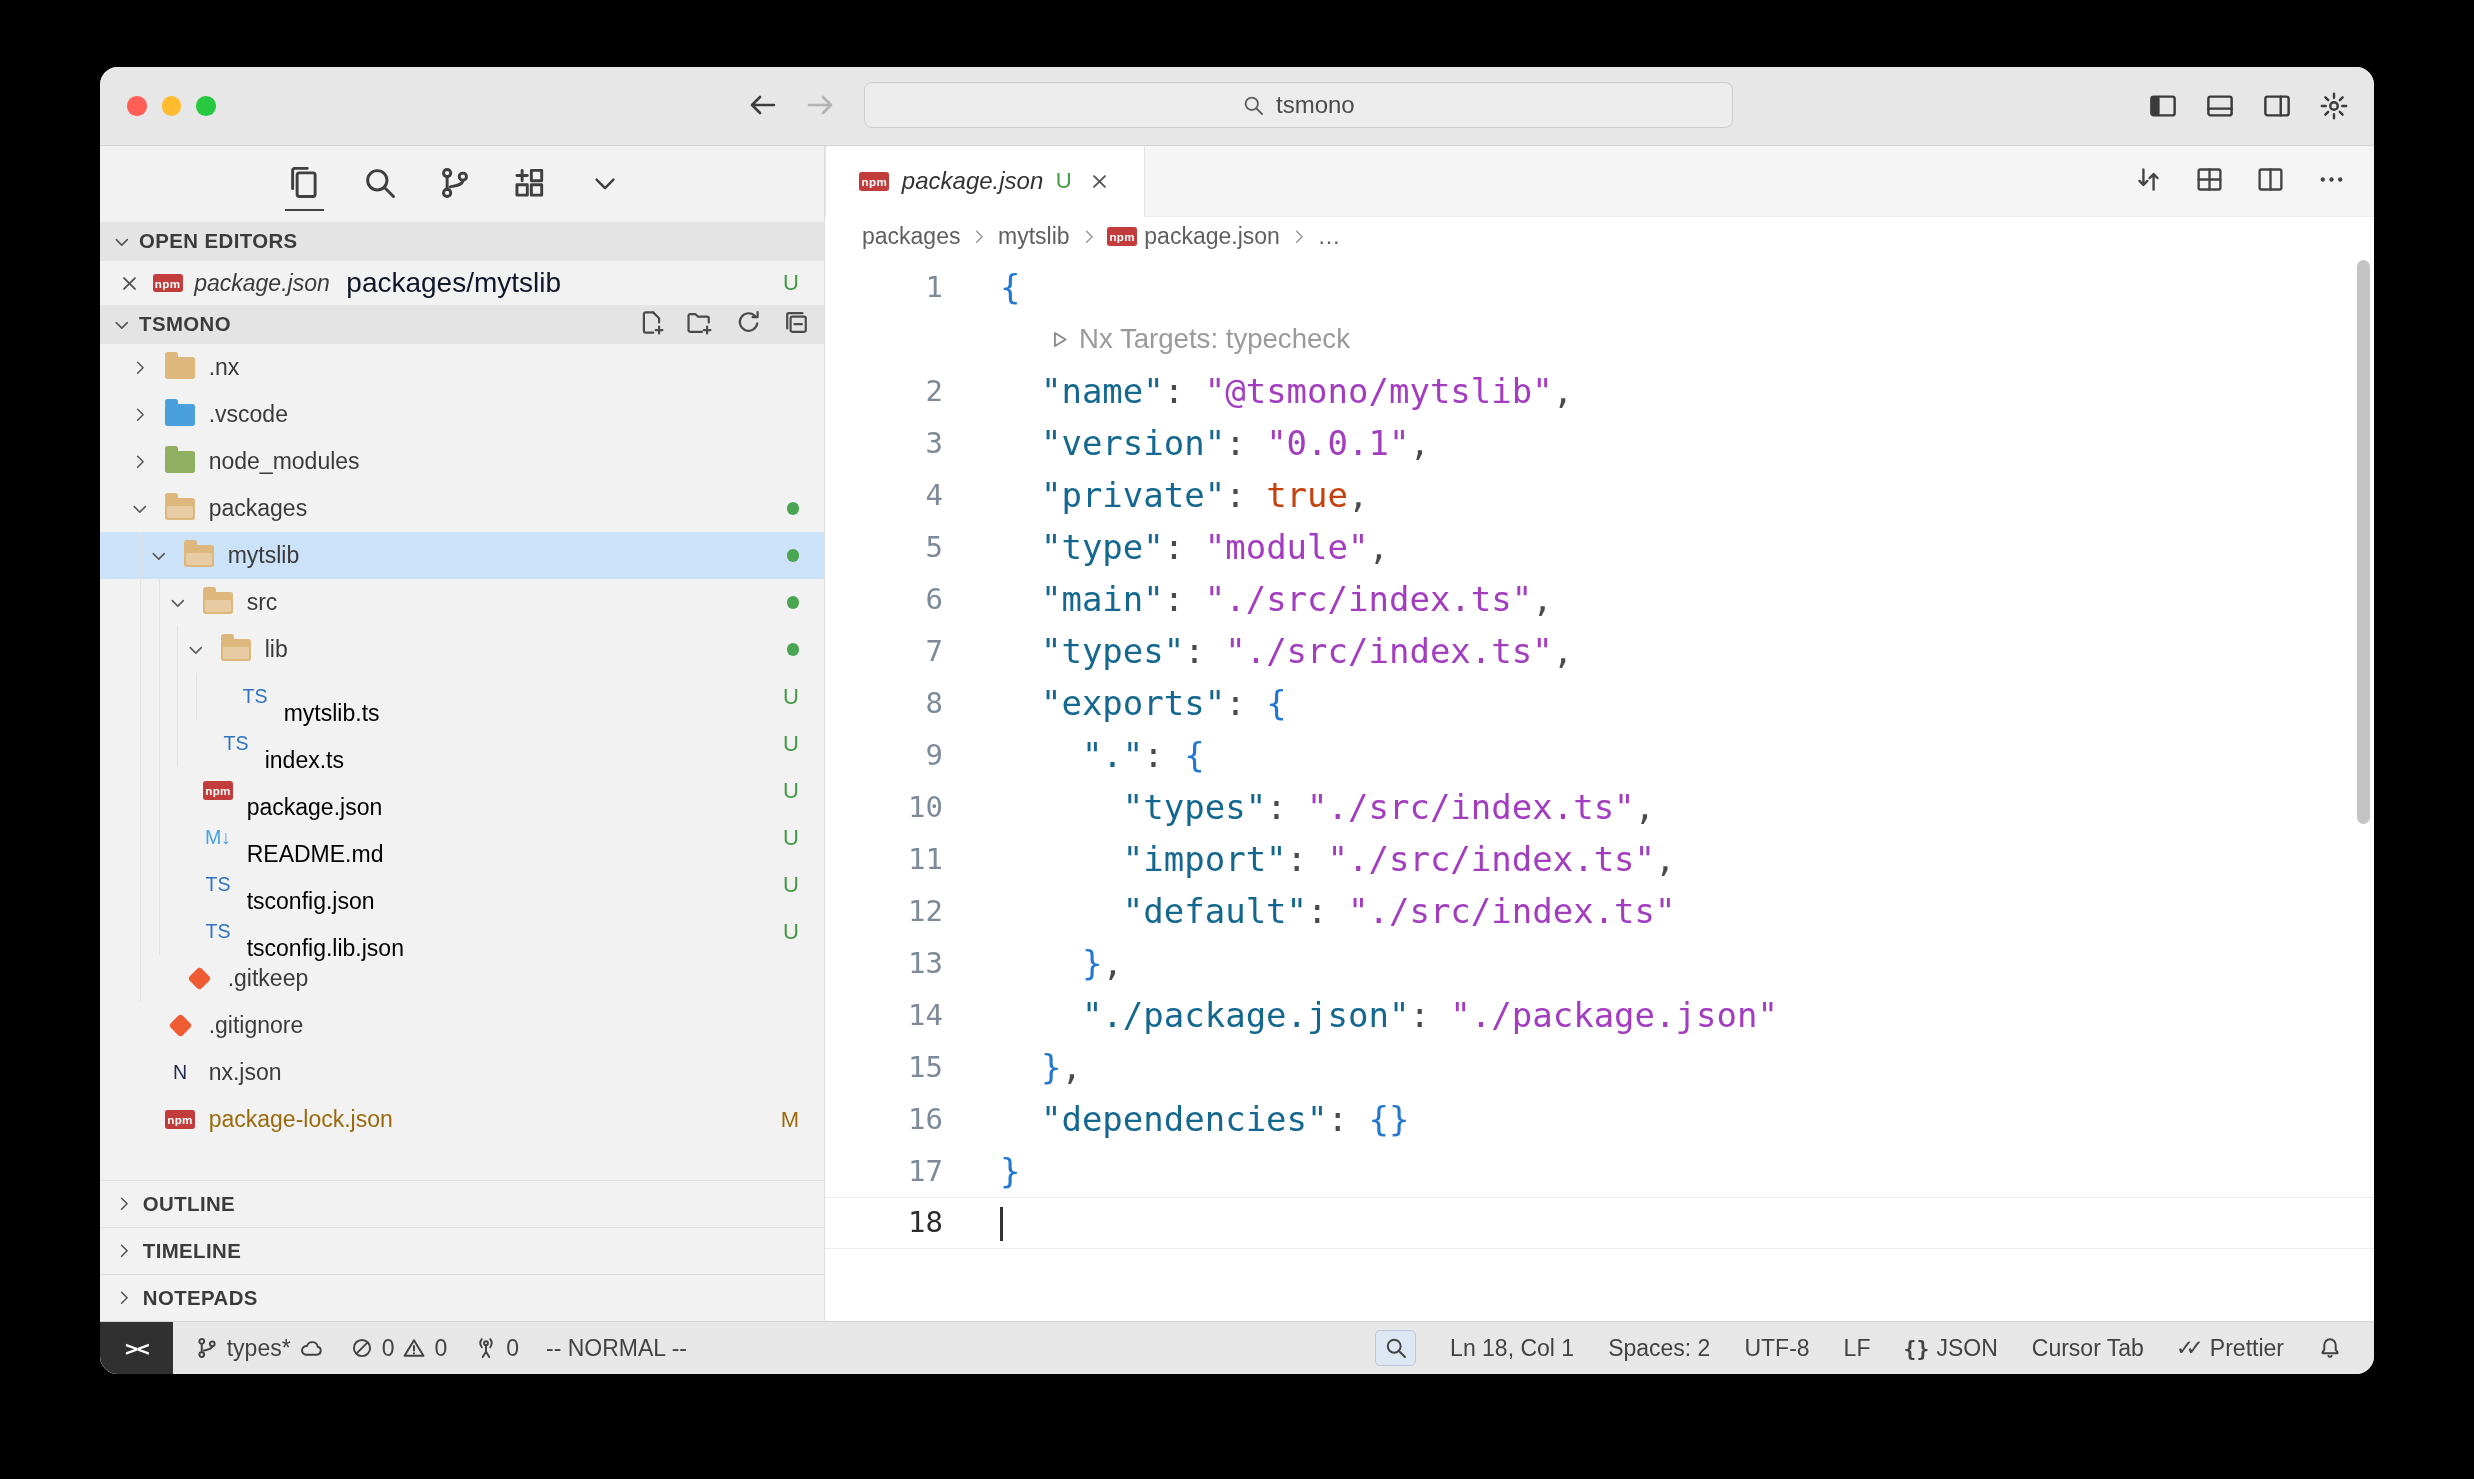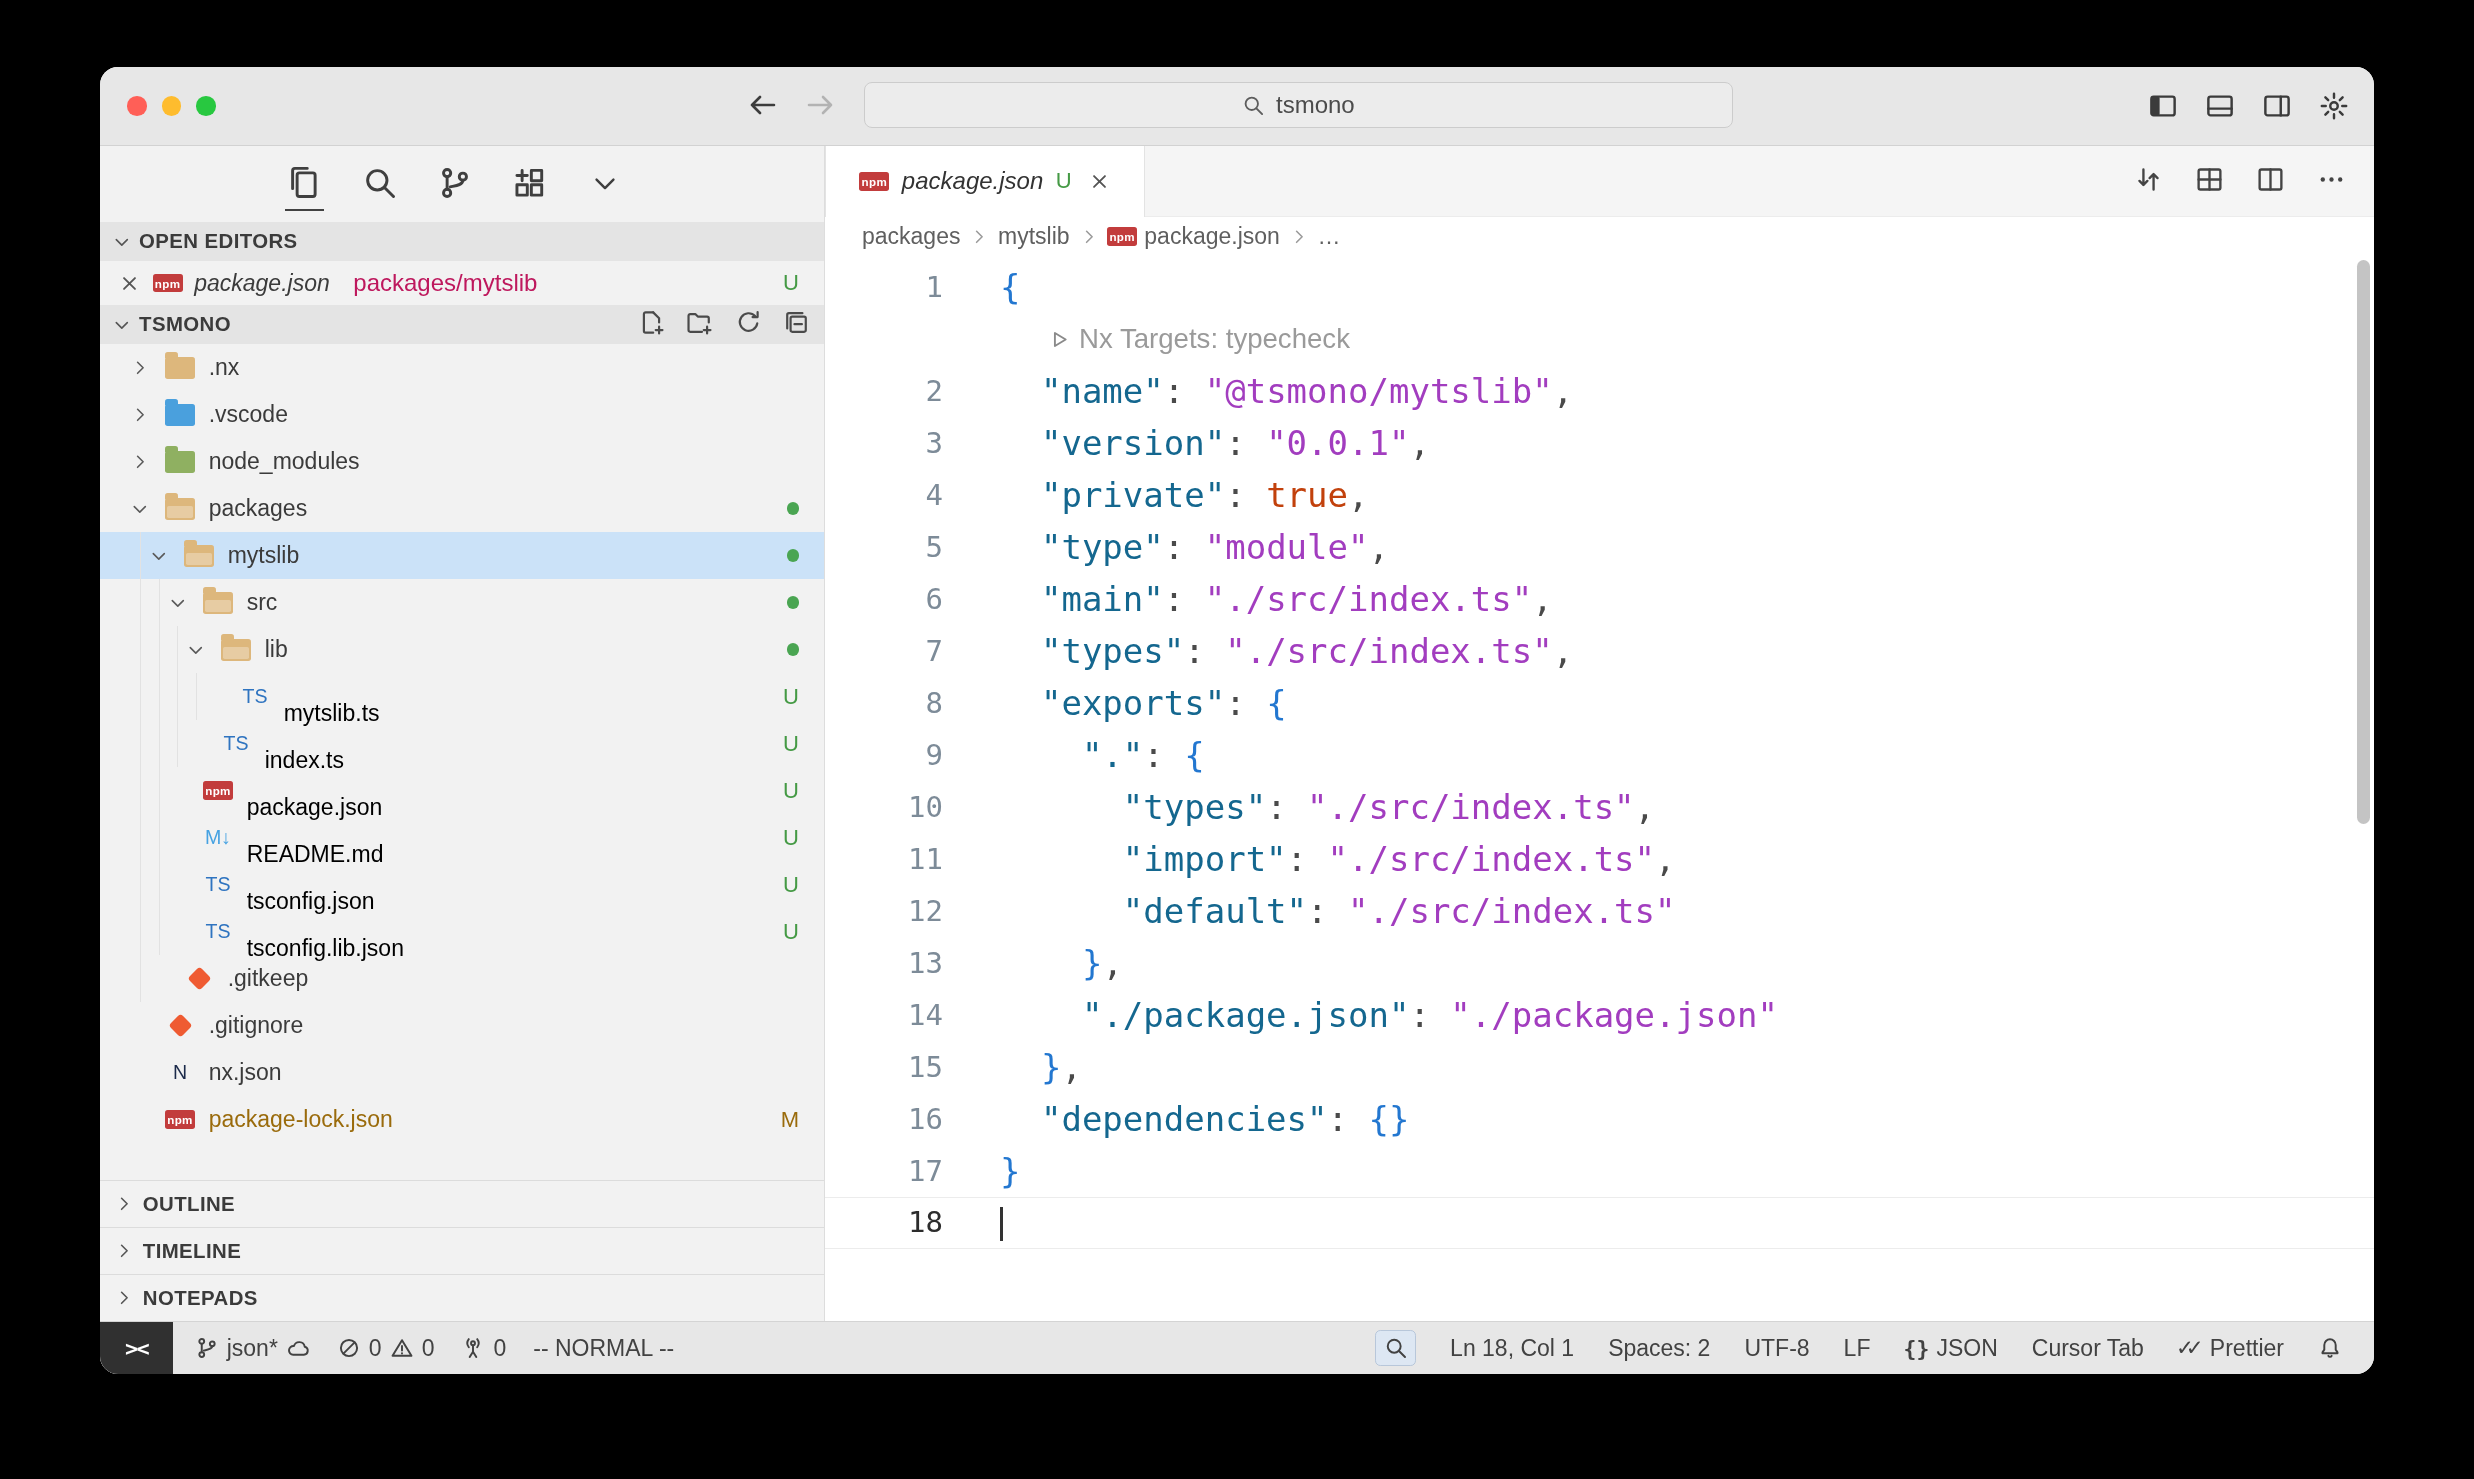--- a/index.html
+++ b/index.html
@@ -40,21 +40,21 @@
 
   .sect-header{height:39px;flex:none;background:#e4e4e4;display:flex;align-items:center;
                padding:0 14.2px 0 12.4px;gap:7.1px;font-size:20.4px;font-weight:700;color:#3b3b3b;letter-spacing:0.4px;}
   .sect-header .chev{width:19.6px;height:19.6px;color:#555;flex:none;}
   .ws-actions{margin-left:auto;display:flex;gap:21.3px;color:#4a4a4a;}
   .ws-actions .ic{width:27px;height:27px;}
 
   .oe-item{height:44px;flex:none;display:flex;align-items:center;padding:0 25px 0 18px;gap:11.6px;font-size:23px;color:#3b3b3b;}
   .oe-item .xio{width:23px;height:23px;color:#555;flex:none;}
   .oe-item .title{font-style:italic;}
-  .oe-item .desc{color:#be185d;font-size:24px;margin-left:12px;}
+  .oe-item .desc{color:#0f172a;font-size:28px;margin-left:5px;}
 
   .tbadge{margin-left:auto;font-size:22px;}
   .tbadge.u{color:#459a45;}
   .tbadge.m{color:#9a6b0c;}
 
   .tree{flex:none;}
   .trow{height:47px;display:flex;align-items:center;padding-right:25px;font-size:23px;color:#3b3b3b;
         box-sizing:border-box;position:relative;}
   .trow.selected{background:#cbe2f8;}
   .guide{position:absolute;top:0;bottom:0;width:0.9px;background:#e2e2e2;}
@@ -739,21 +739,21 @@
         </div>
         <div class="sb-item">
           <span class="ic ">
             <svg viewBox="0 0 16 16" fill="none" stroke="currentColor" stroke-width="1.3" stroke-linecap="round" stroke-linejoin="round">
               <circle cx="4.5" cy="3.6" r="1.6"></circle>
               <circle cx="4.5" cy="12.4" r="1.6"></circle>
               <circle cx="11.5" cy="5.2" r="1.6"></circle>
               <path d="M4.5 5.2v5.6M11.5 6.8c-.2 2.2-3.2 2.4-5.6 2.9"></path>
             </svg>
           </span>
-          <span class="sb-label">json*</span>
+          <span class="sb-label">types*</span>
           <span class="ic ">
             <svg viewBox="0 0 16 16" fill="none" stroke="currentColor" stroke-width="1.3" stroke-linecap="round" stroke-linejoin="round">
               <path d="M4.8 12.5a2.9 2.9 0 1 1 .5-5.77A3.7 3.7 0 0 1 12.5 7.2a2.7 2.7 0 0 1-.6 5.3z"></path>
             </svg>
           </span>
         </div>
         <div class="sb-item">
           <span class="ic ">
             <svg viewBox="0 0 16 16" fill="none" stroke="currentColor" stroke-width="1.3" stroke-linecap="round" stroke-linejoin="round">
               <circle cx="8" cy="8" r="5.4"></circle>

